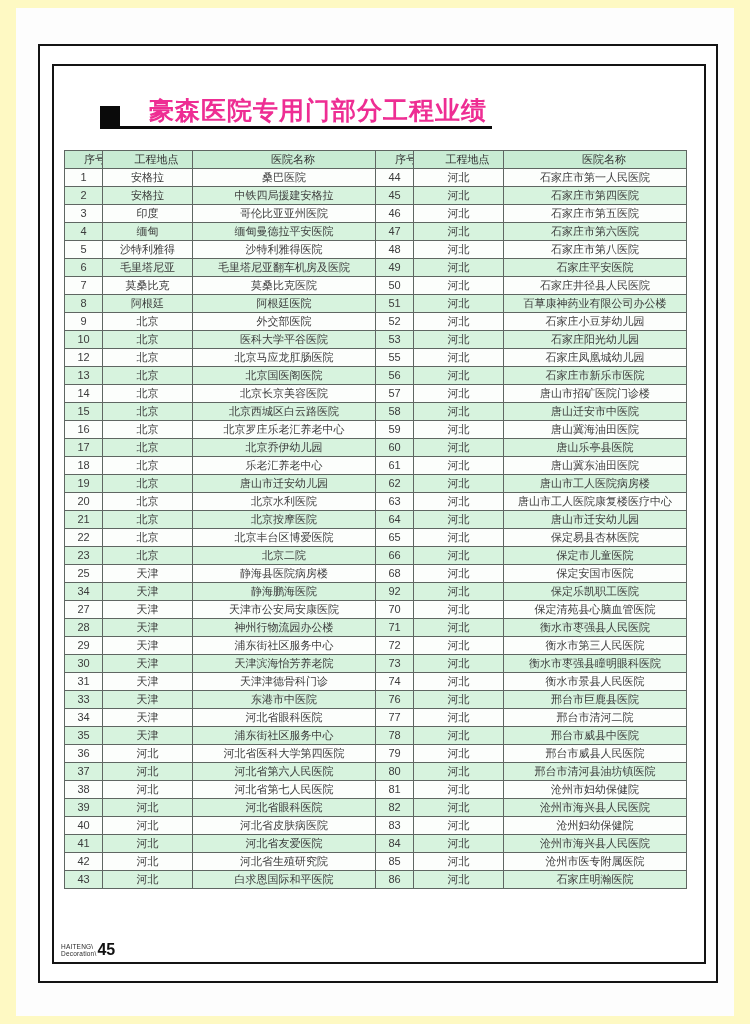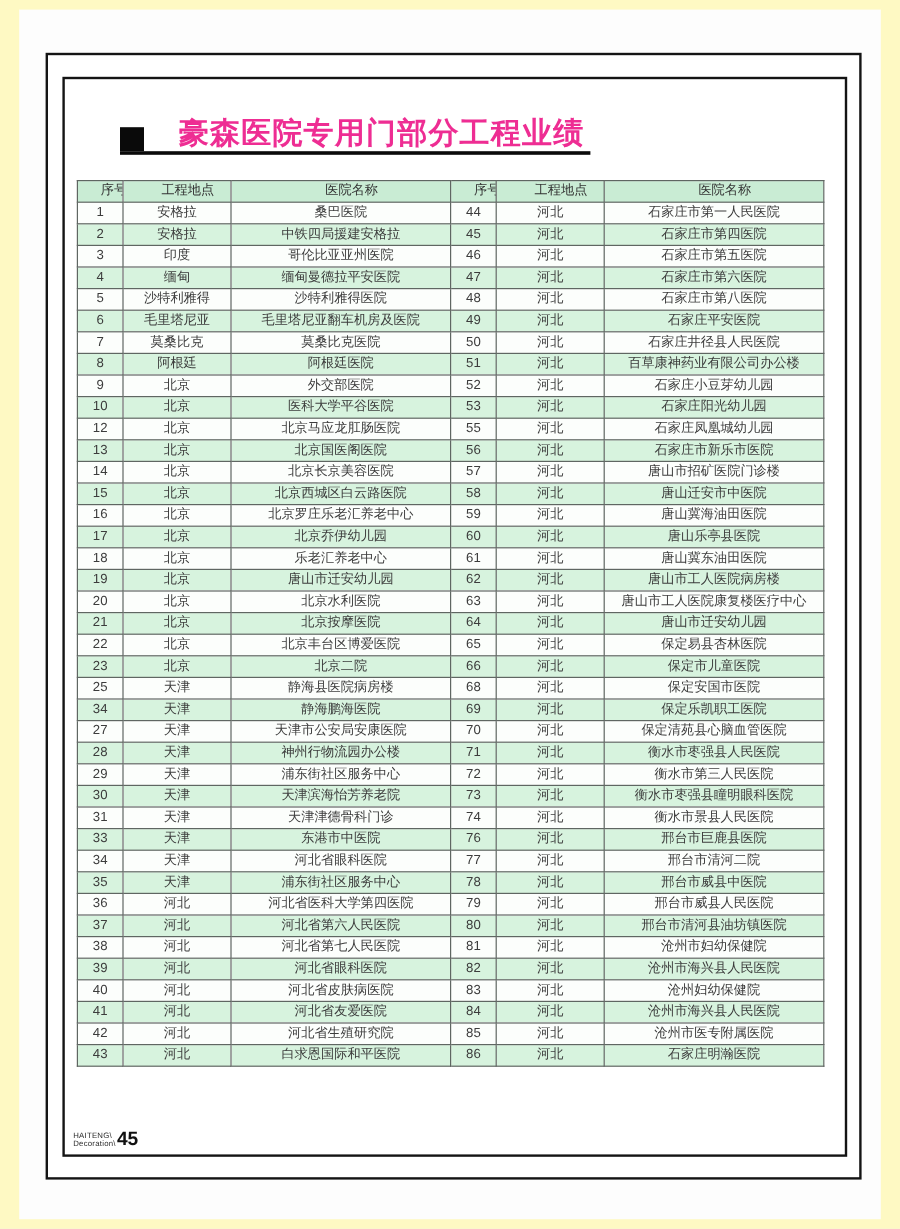--- a/index.html
+++ b/index.html
@@ -270,21 +270,21 @@
             <td>天津</td>
             <td>静海县医院病房楼</td>
             <td>68</td>
             <td>河北</td>
             <td>保定安国市医院</td>
           </tr>
           <tr>
             <td>34</td>
             <td>天津</td>
             <td>静海鹏海医院</td>
-            <td>69</td>
+            <td>92</td>
             <td>河北</td>
             <td>保定乐凯职工医院</td>
           </tr>
           <tr>
             <td>27</td>
             <td>天津</td>
             <td>天津市公安局安康医院</td>
             <td>70</td>
             <td>河北</td>
             <td>保定清苑县心脑血管医院</td>

